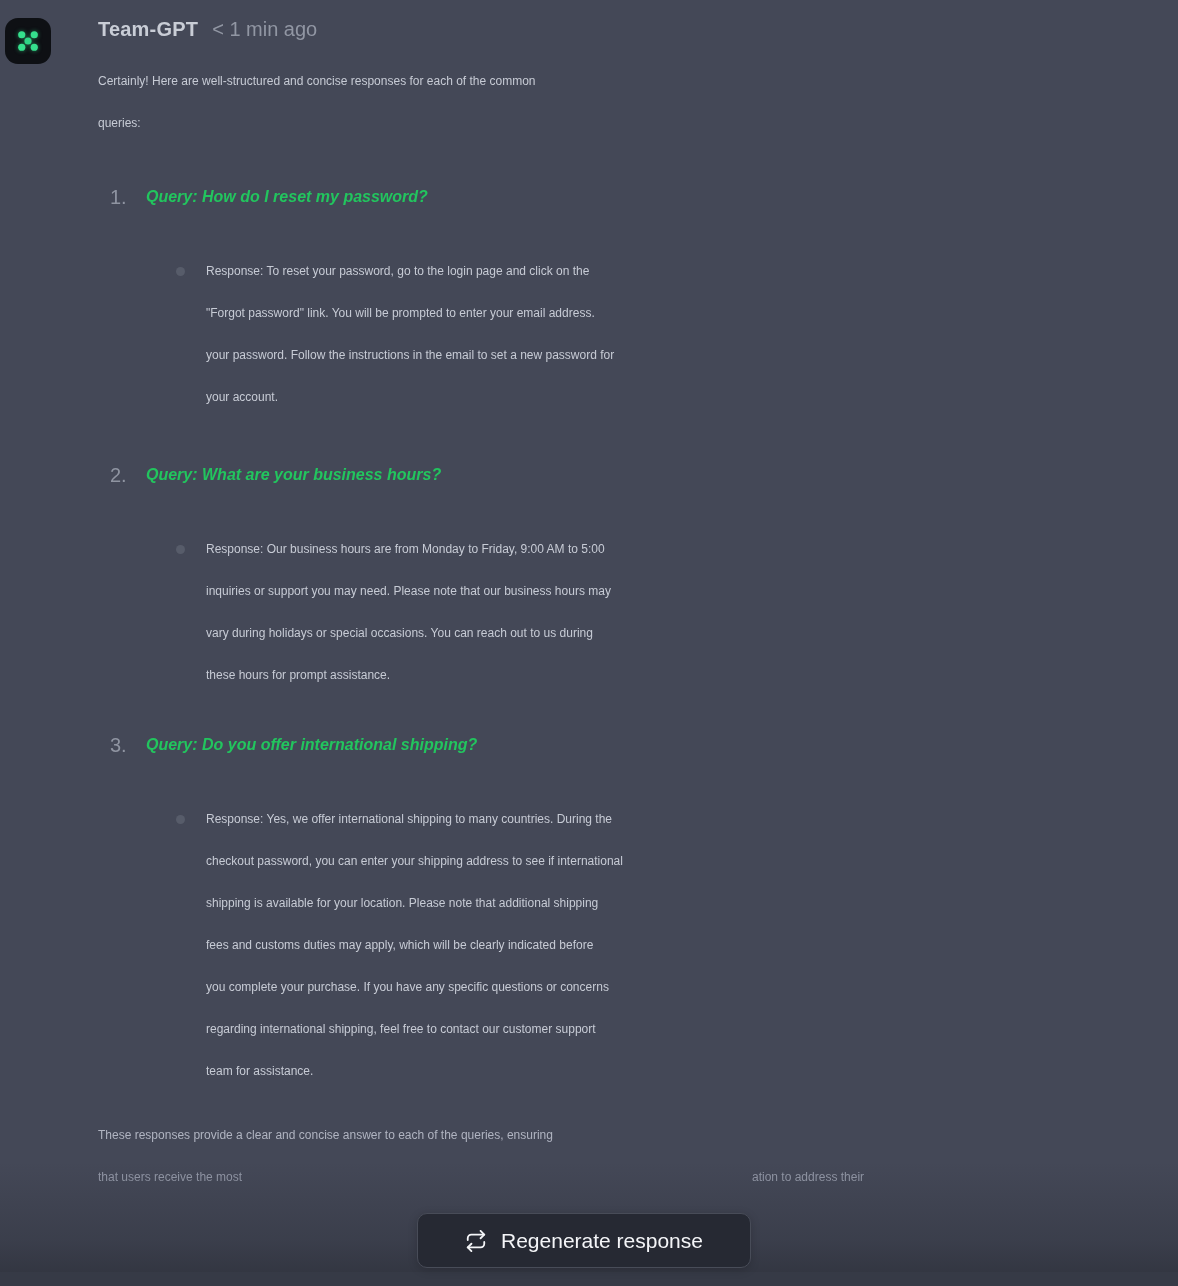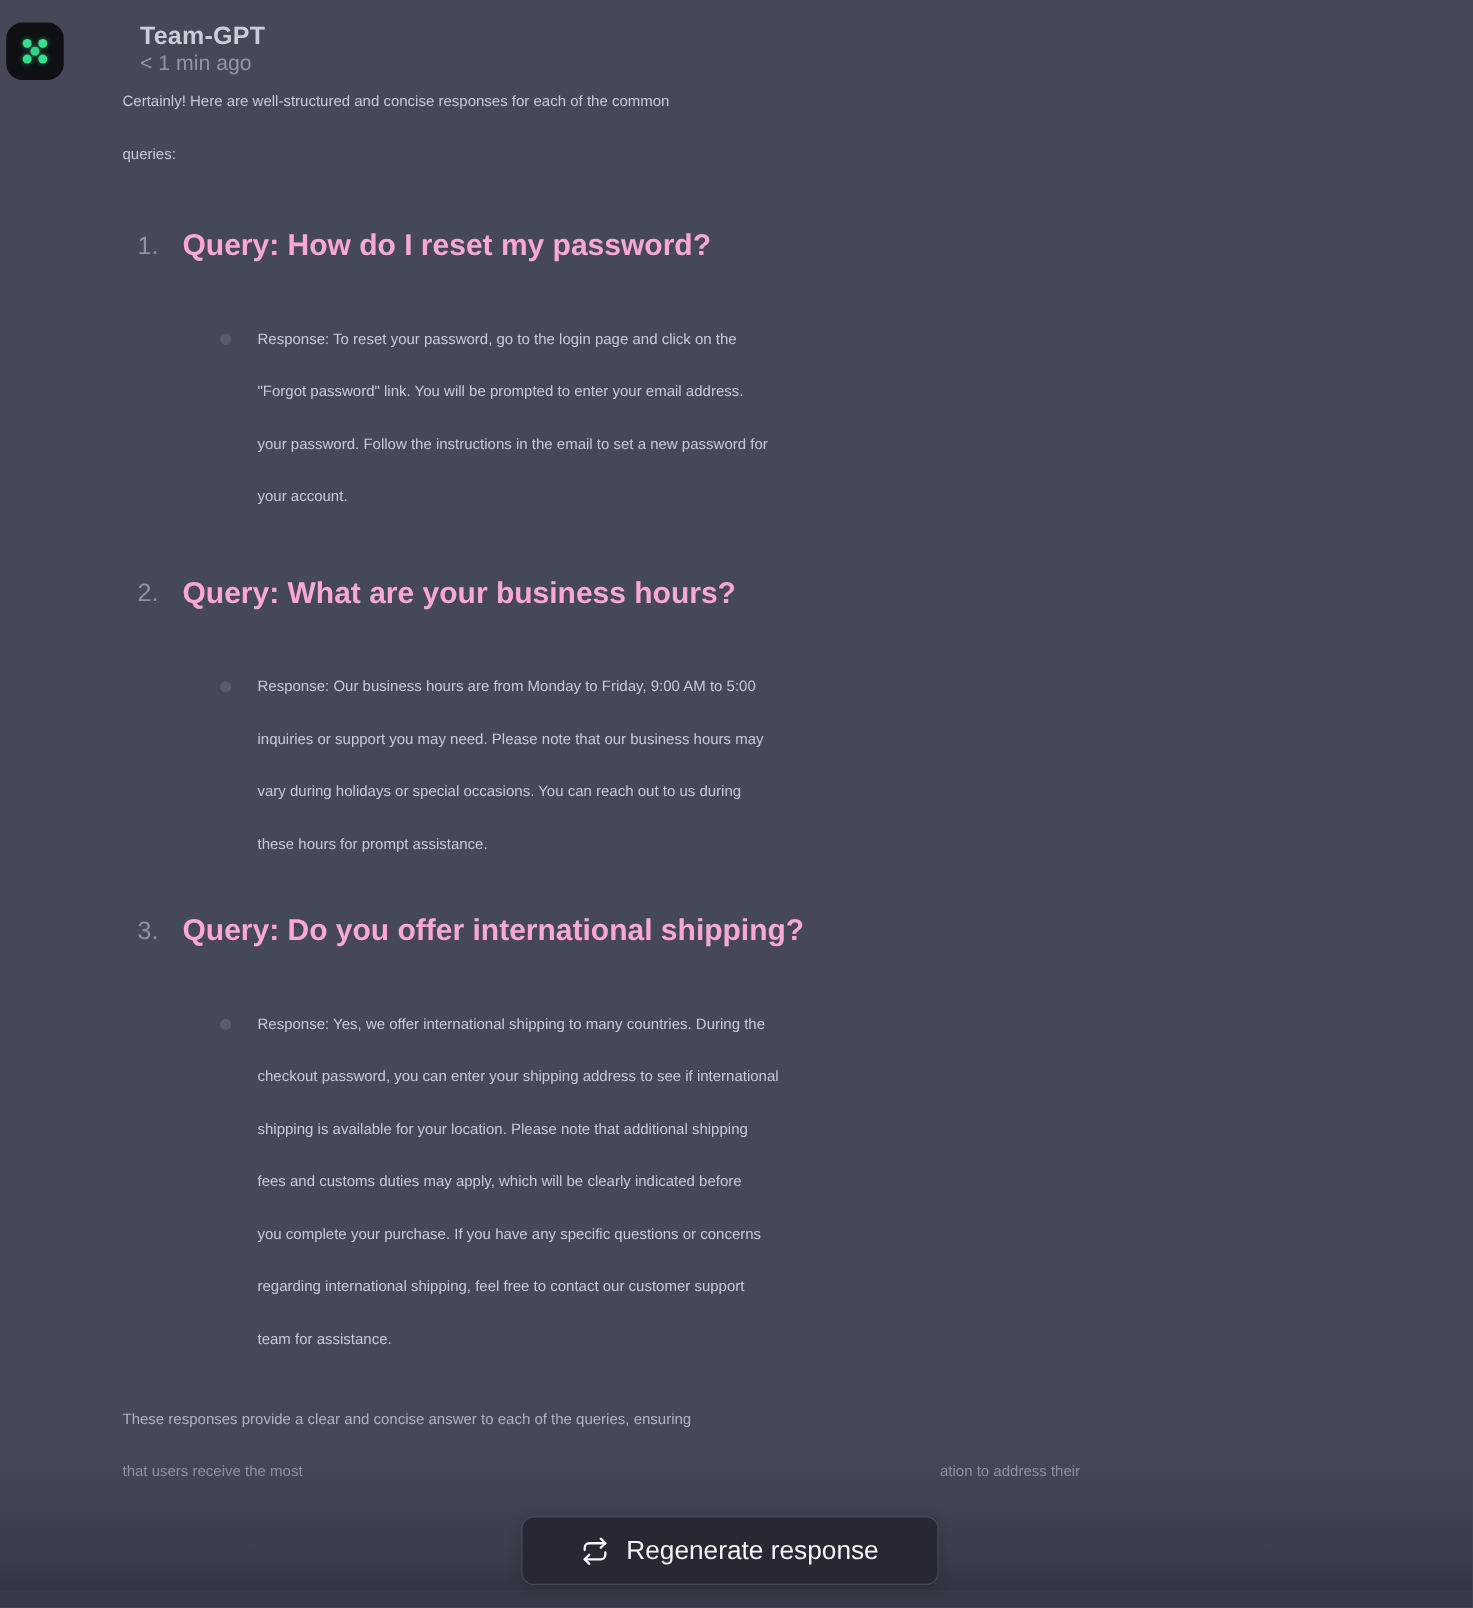--- a/index.html
+++ b/index.html
@@ -15,33 +15,33 @@
     position: absolute; left: 5px; top: 18px;
     width: 46px; height: 46px;
     background: #0e1014;
     border-radius: 13px;
     display: flex; align-items: center; justify-content: center;
   }
   .avatar svg { display: block; filter: drop-shadow(0 0 2px rgba(53,224,141,.55)); }
   .content {
     position: absolute; left: 98px; top: 18px; right: 60px;
   }
-  .header-row { display: flex; align-items: baseline; height: 30px; flex-direction: column; }
+  .header-row { display: flex; align-items: baseline; height: 30px; }
   .author { font-size: 20px; font-weight: 700; color: #c9cdd6; letter-spacing: .2px; }
-  .timestamp { font-size: 17px; color: #9196a3; margin-left: 14px; }
+  .timestamp { font-size: 20px; color: #9196a3; margin-left: 14px; }
   .intro { margin-top: 12px; }
   .t-line {
     font-size: 12px; line-height: 42px; color: #c7cbd5; white-space: nowrap;
   }
   .item-1 { margin-top: 38px; }
   .item-2 { margin-top: 42px; }
   .item-3 { margin-top: 34px; }
   .item-head { display: flex; line-height: 30px; }
   .item-num { flex: none; width: 36px; margin-left: 12px; font-size: 20px; color: #8f94a1; }
-  .item-query { flex: none; font-size: 24px; font-weight: 700; color: #f9a8d4; white-space: nowrap; }
+  .item-query { flex: none; font-size: 16px; font-weight: 700; color: #22c55e; white-space: nowrap; font-style: italic; }
   .resp { position: relative; margin-left: 108px; }
   .resp-1 { margin-top: 38px; }
   .resp-2 { margin-top: 38px; }
   .resp-3 { margin-top: 38px; }
   .bullet {
     position: absolute; left: -30px; top: 17px;
     width: 9px; height: 9px; border-radius: 50%;
     background: #575c6a;
   }
   .outro { margin-top: 22px; }

